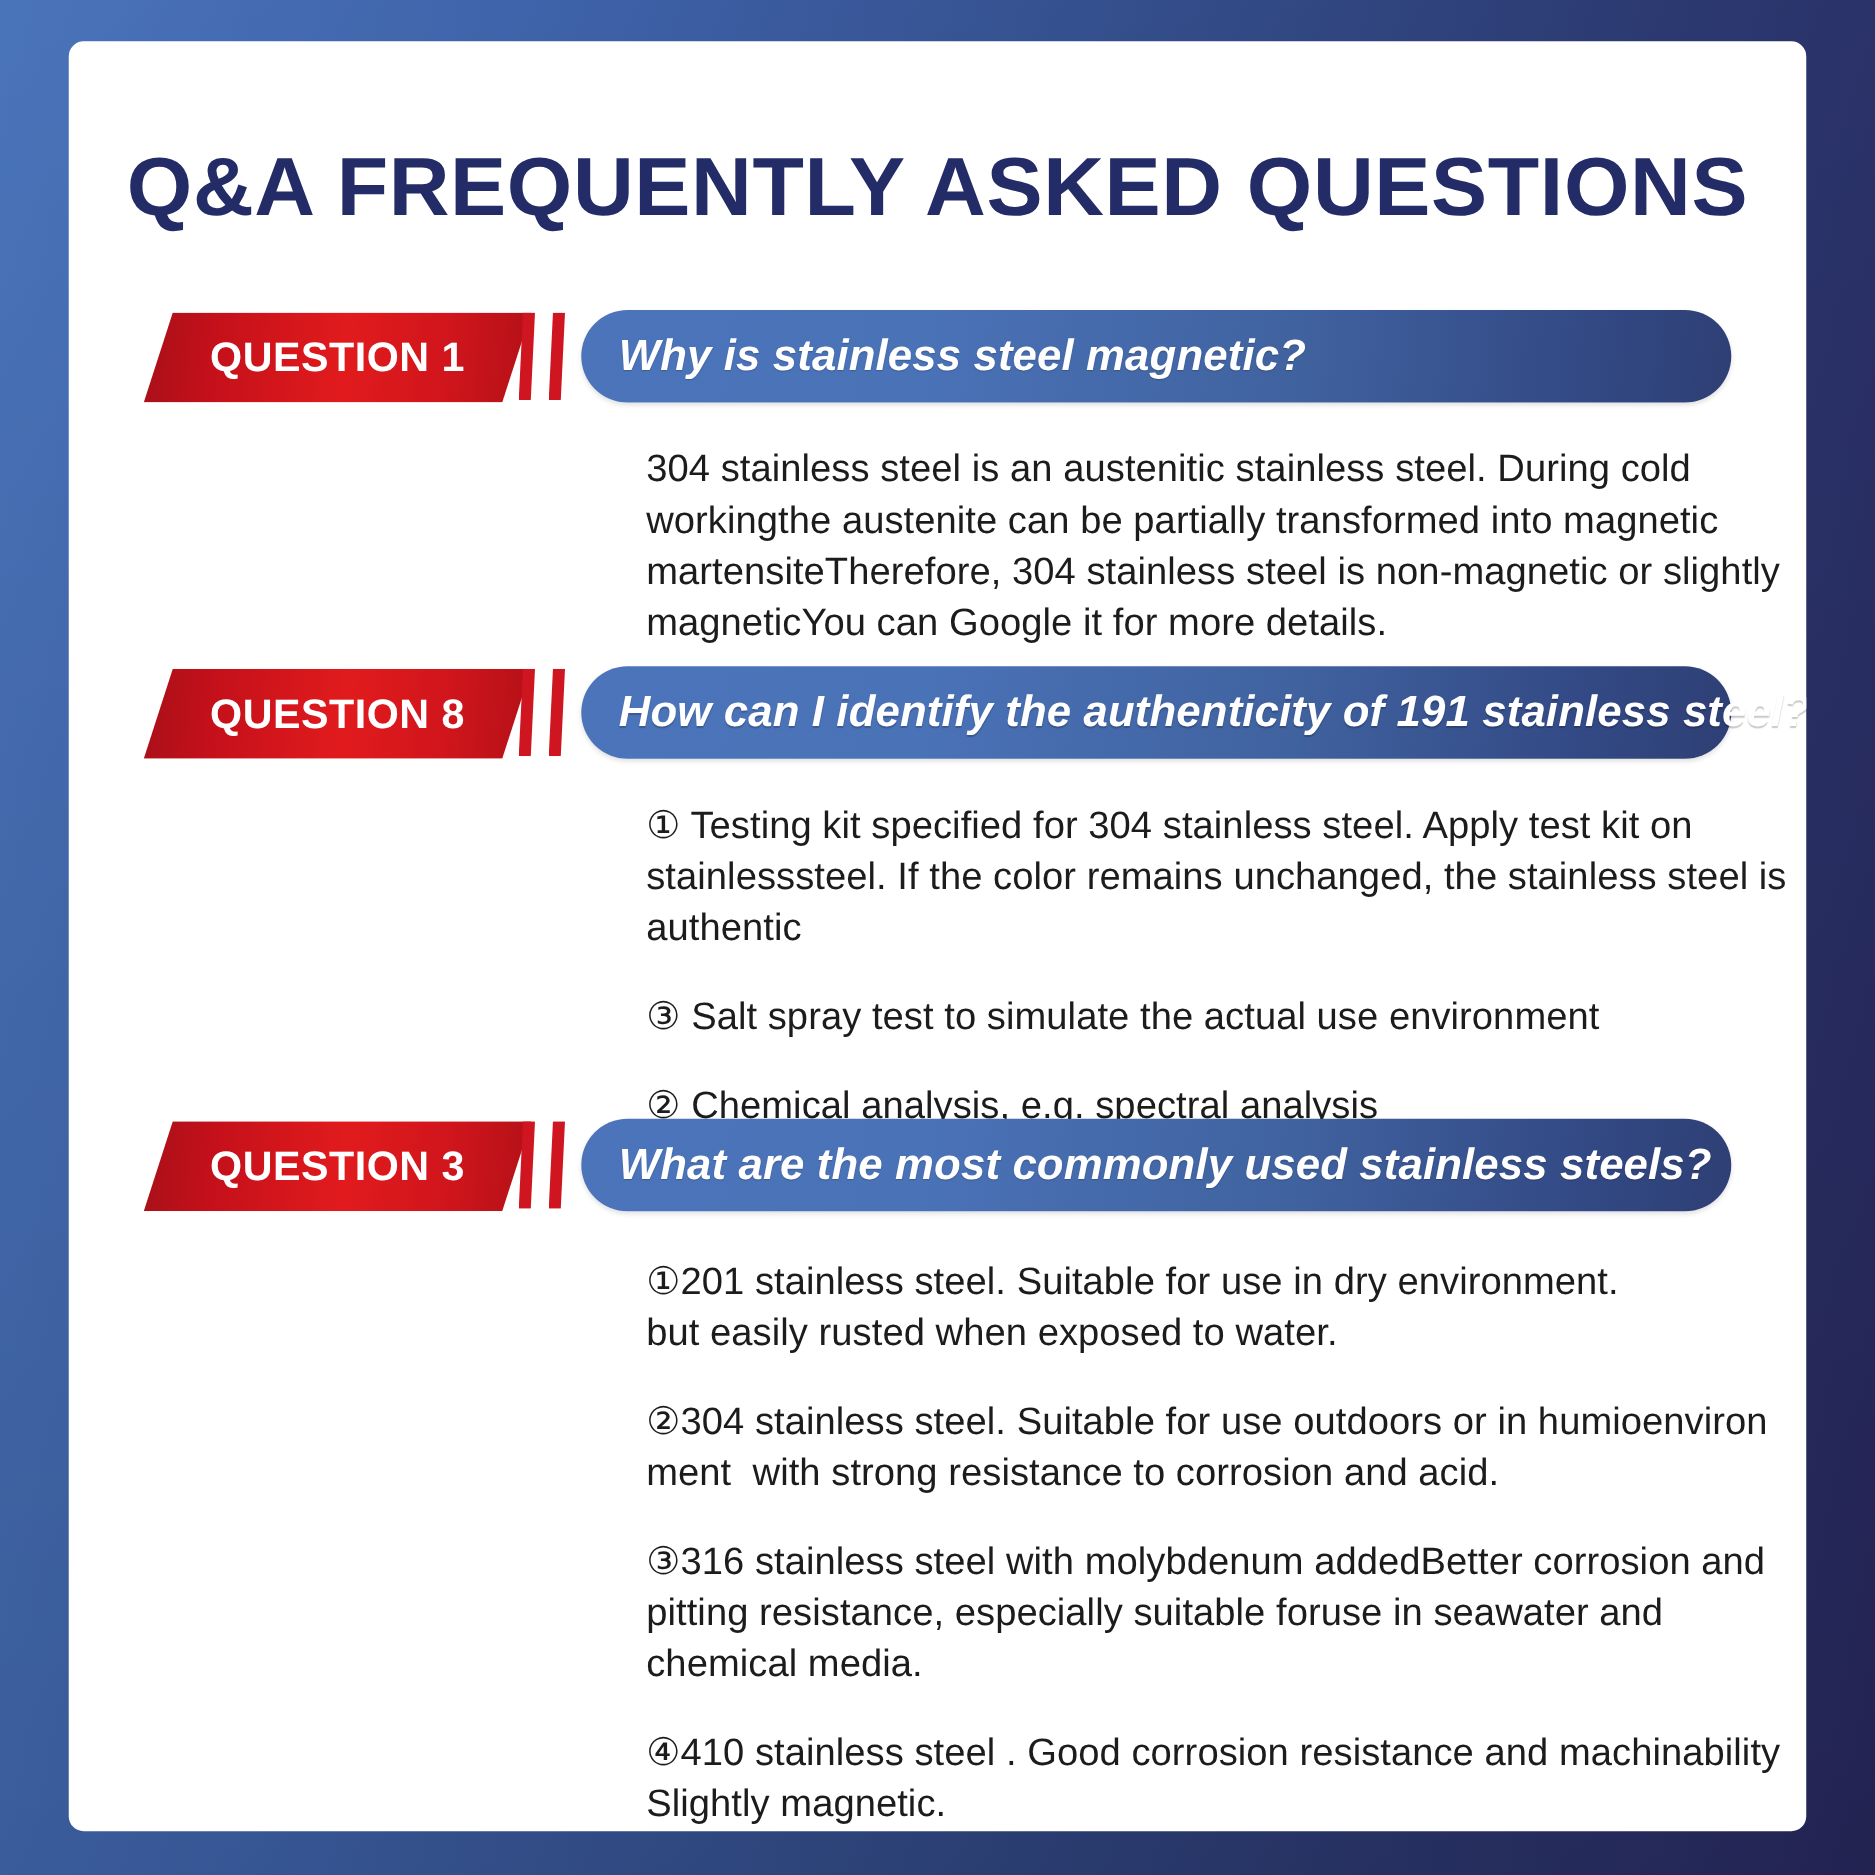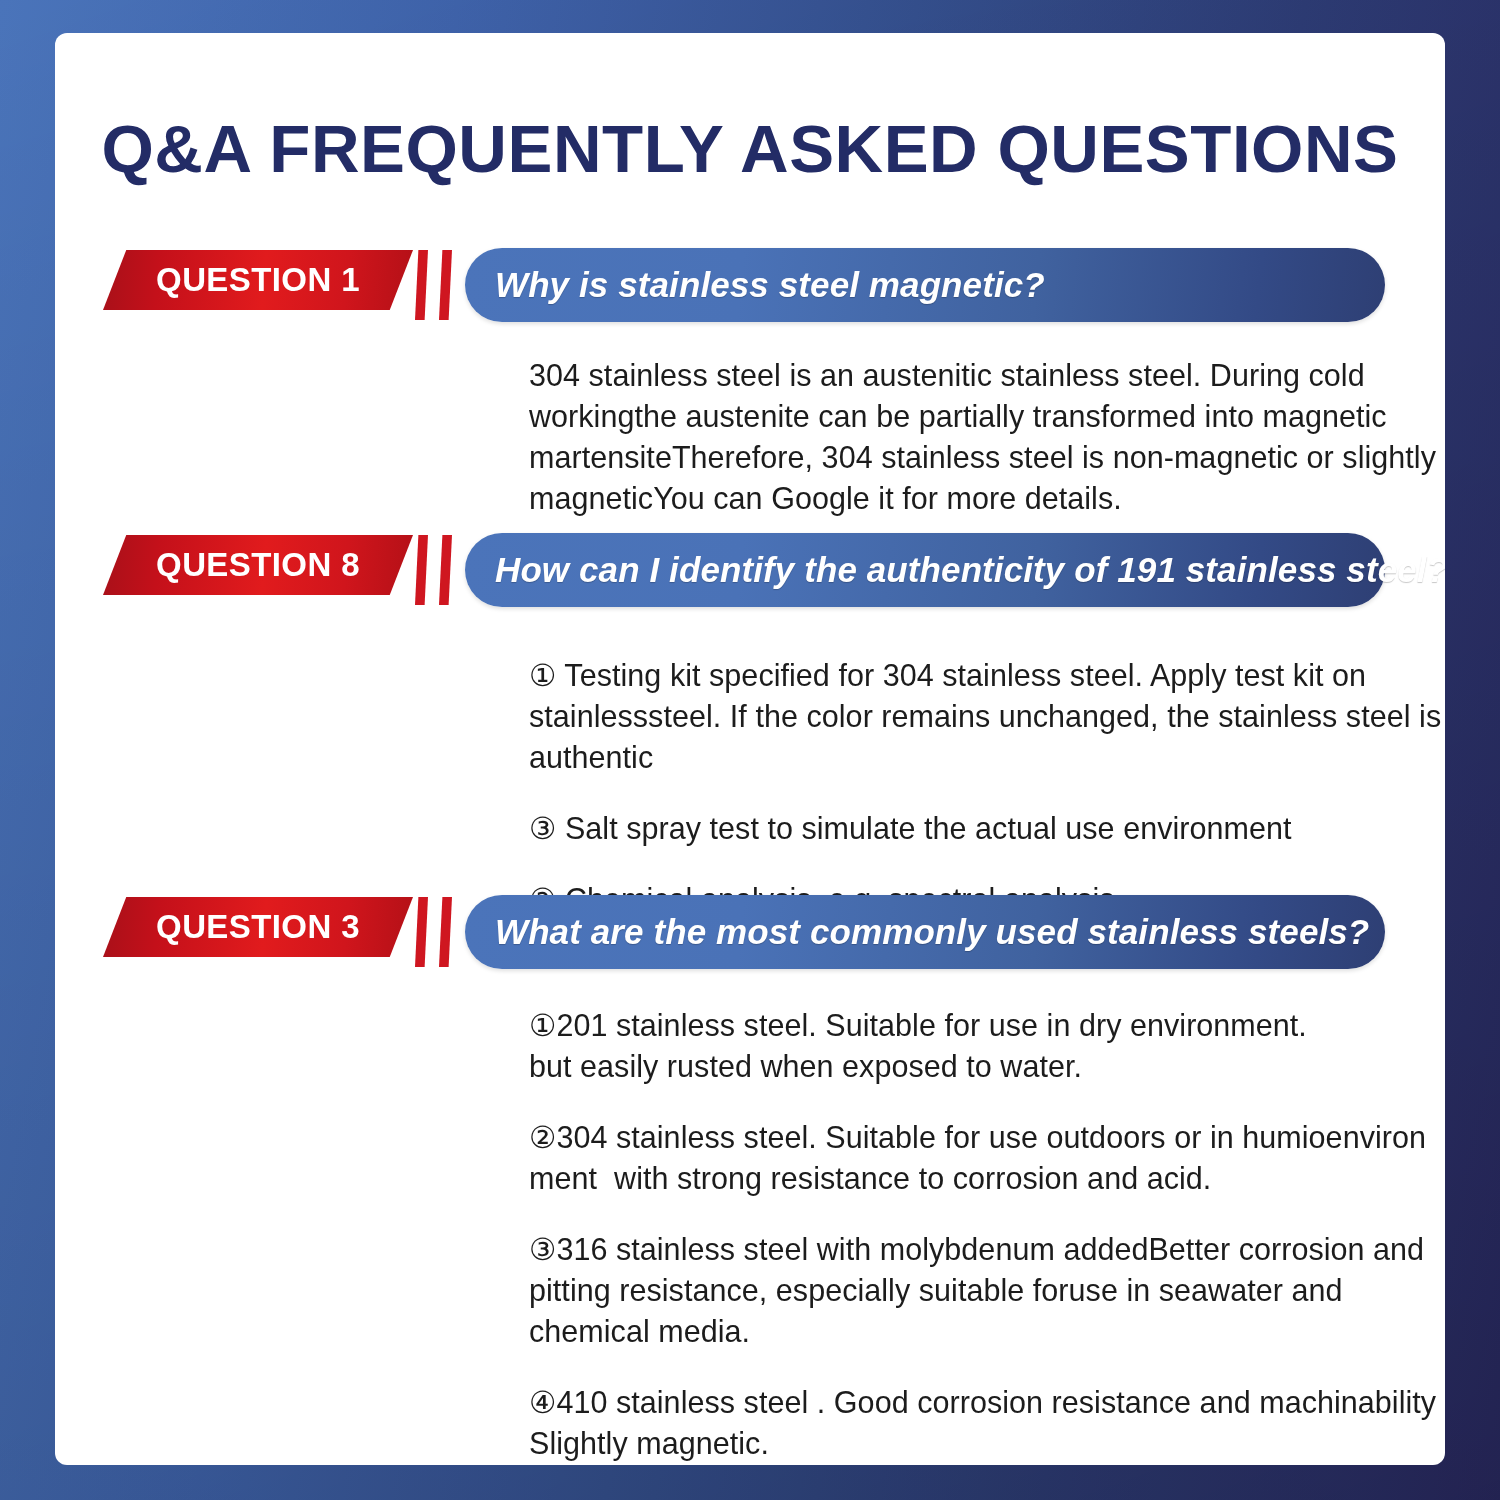--- a/index.html
+++ b/index.html
@@ -60,24 +60,24 @@
   }
 
   .qheader {
     position: relative;
     height: 76px;
   }
 
   
   .red-tag {
     position: absolute;
-    left: 48px;
+    left: 60px;
     top: 2px;
     width: 310px;
-    height: 60px;
+    height: 72px;
     background: linear-gradient(95deg, #a81019 0%, #c4101a 18%, #e11b1d 52%, #d0151c 78%, #b41017 100%);
     clip-path: polygon(7.5% 0%, 100% 0%, 92.5% 100%, 0% 100%);
     box-shadow: 0 2px 3px rgba(0,0,0,0.10);
   }
   .red-tag-label {
     position: absolute;
     left: 0; top: 0;
     width: 100%; height: 100%;
     display: flex;
     align-items: center;
@@ -140,21 +140,21 @@
     position: absolute;
     left: 458px;
     width: 930px;
     color: #1c1c1c;
     font-family: "Liberation Sans Narrow", "Liberation Sans", sans-serif;
     font-size: 30.5px;
     line-height: 41px;
     letter-spacing: 0.05px;
   }
   .answer p {
-    margin: 0 0 30px 16px;
+    margin: 0 0 30px 4px;
     white-space: pre-wrap;
   }
   .answer p:last-child { margin-bottom: 0; }
 </style>
 </head>
 <body>
 
 <div id="page">
   <div id="card">
 
@@ -184,21 +184,21 @@
           <div class="red-tag-label">QUESTION 8</div>
         </div>
         <div class="slashes">
           <div class="slash s1"></div>
           <div class="slash s2"></div>
         </div>
         <div class="blue-pill">
           <div class="blue-pill-label">How can I identify the authenticity of 191 stainless steel?</div>
         </div>
       </div>
-      <div class="answer" style="top:122px;">
+      <div class="answer" style="top:107px;">
         <p>① Testing kit specified for 304 stainless steel. Apply test kit on stainlesssteel. If the color remains unchanged, the stainless steel is authentic</p>
         <p>③ Salt spray test to simulate the actual use environment</p>
         <p>② Chemical analysis, e.g. spectral analysis</p>
       </div>
     </div>
 
     <div class="qblock" style="top:862px;">
       <div class="qheader">
         <div class="red-tag">
           <div class="red-tag-label">QUESTION 3</div>

